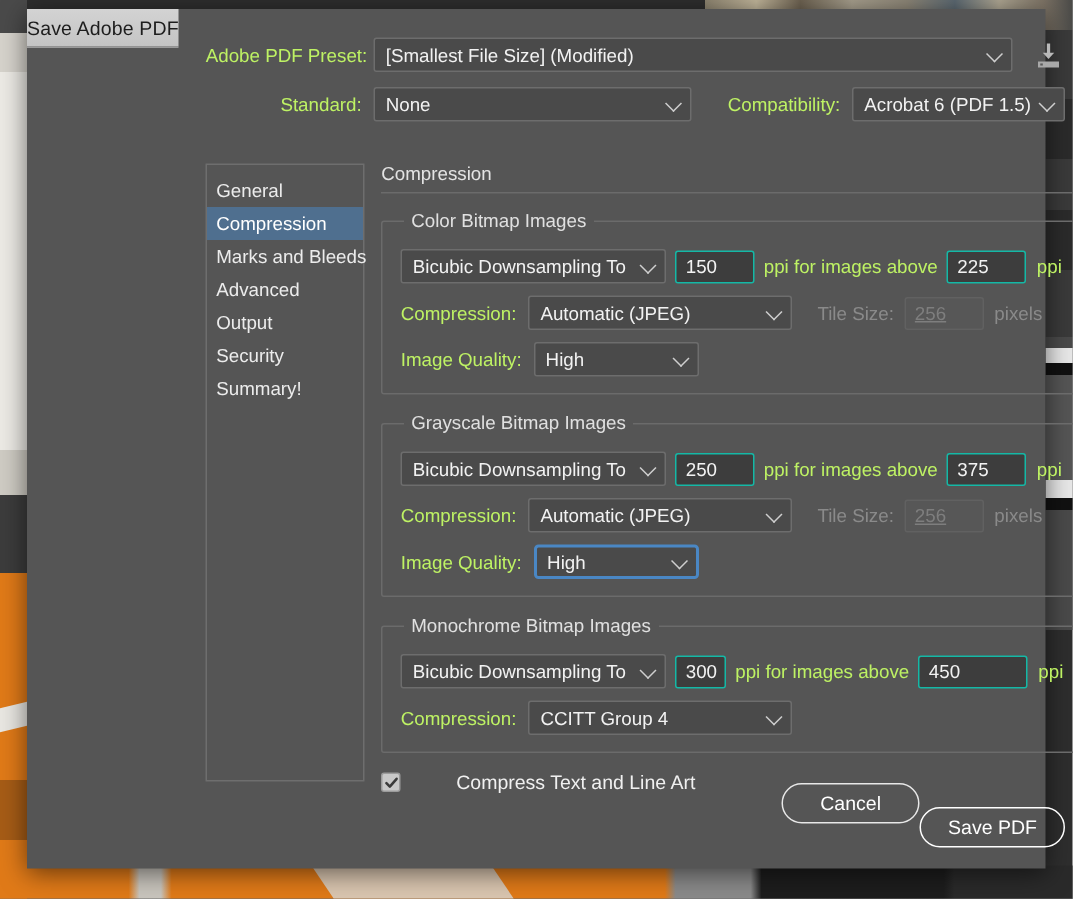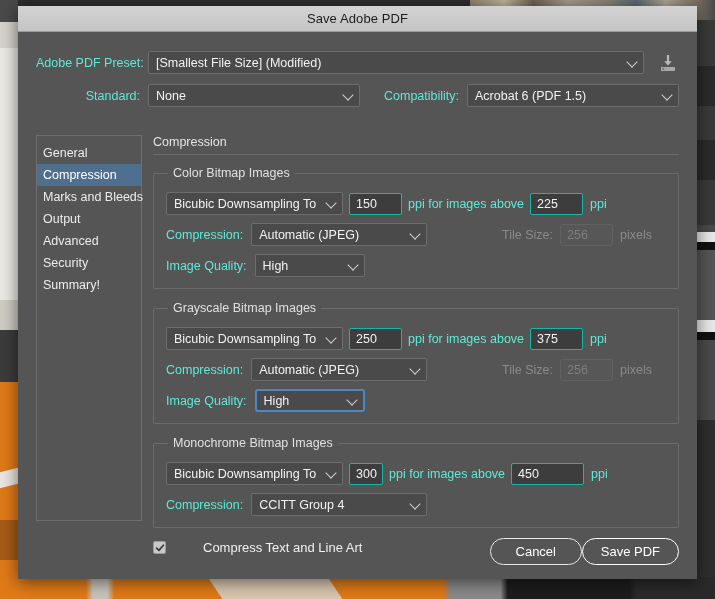--- a/index.html
+++ b/index.html
@@ -83,21 +83,21 @@
     background:#d8d4cb; transform:skewX(34deg); opacity:.85;
   }
 
   
   #dialog {
     position: absolute;
     left: 18px; top: 6px;
     width: 679px; height: 573px;
     background: #555555;
     box-shadow: 0 3px 16px rgba(0,0,0,.55);
-    display: flex; flex-direction: column;
+    display: flex; flex-direction: row;
   }
   #titlebar {
     height: 26px; flex: none;
     background: linear-gradient(180deg,#d3d3d3 0%, #c4c4c4 100%);
     border-bottom: 1px solid #9a9a9a;
     display: flex; align-items: center; justify-content: center;
   }
   #titlebar .title {
     font-size: 13px; color: #1d1d1d; letter-spacing: .1px;
   }
@@ -106,34 +106,34 @@
 
   
   .toprow {
     display: flex; align-items: center;
     padding: 0 18px;
   }
   .toprow.r1 { margin-top: 19px; }
   .toprow.r2 { margin-top: 10px; }
 
   .lbl {
-    font-size: 12.5px; color: #5eead4;
+    font-size: 12.5px; color: #bef264;
     white-space: nowrap;
   }
   .lbl.right { text-align: right; }
 
   
   .sel {
     position: relative;
     background: #4a4a4a;
     border: 1px solid #6d6d6d;
     border-radius: 2px;
     height: 23px;
     display: flex; align-items: center;
-    padding: 0 4px 0 7px;
+    padding: 0 22px 0 7px;
     font-size: 12.5px; color: #f2f2f2;
     white-space: nowrap; overflow: hidden;
     cursor: default;
   }
   .sel.focused {
     border: 2px solid #4a87c4;
     border-radius: 3px;
   }
   .sel .chev {
     position: absolute; right: 7px; top: 50%;
@@ -149,20 +149,21 @@
     border-radius: 2px;
     height: 22px;
     display: flex; align-items: center;
     padding: 0 6px;
     font-size: 12.5px; color: #f2f2f2;
   }
   .txtfield.disabled {
     background: #575757;
     border-color: #616161;
     color: #7e7e7e;
+    text-decoration: underline;
   }
   .lbl.disabled { color: #8a8a8a; }
 
   #save-preset-icon {
     margin-left: 13px;
     width: 22px; height: 22px;
     position: relative;
     cursor: default;
   }
   #save-preset-icon svg { display:block; }
@@ -229,21 +230,21 @@
     min-width: 92px; height: 27px;
     border-radius: 14px;
     border: 1.6px solid #e8e8e8;
     background: transparent;
     color: #ffffff;
     font-size: 13px;
     font-family: "Liberation Sans", sans-serif;
     cursor: default;
     padding: 0 18px;
   }
-  .btn.primary { border-color: #ffffff; }
+  .btn.primary { border-color: #ffffff; margin-top: 16px; }
 </style>
 </head>
 <body>
 
 <div id="backdrop">
   <div class="bg-photo"></div>
   <div class="bg-left-strip"></div>
   <div class="bg-right-panel"></div>
   <div class="bg-right-text">da</div>
   <div class="bg-bottom-strip"></div>
@@ -292,24 +293,24 @@
           <div class="side-item">
             <span>General</span>
           </div>
           <div class="side-item active">
             <span>Compression</span>
           </div>
           <div class="side-item">
             <span>Marks and Bleeds</span>
           </div>
           <div class="side-item">
+            <span>Advanced</span>
+          </div>
+          <div class="side-item">
             <span>Output</span>
-          </div>
-          <div class="side-item">
-            <span>Advanced</span>
           </div>
           <div class="side-item">
             <span>Security</span>
           </div>
           <div class="side-item">
             <span>Summary!</span>
           </div>
         </div>
 
       <div id="panel">

